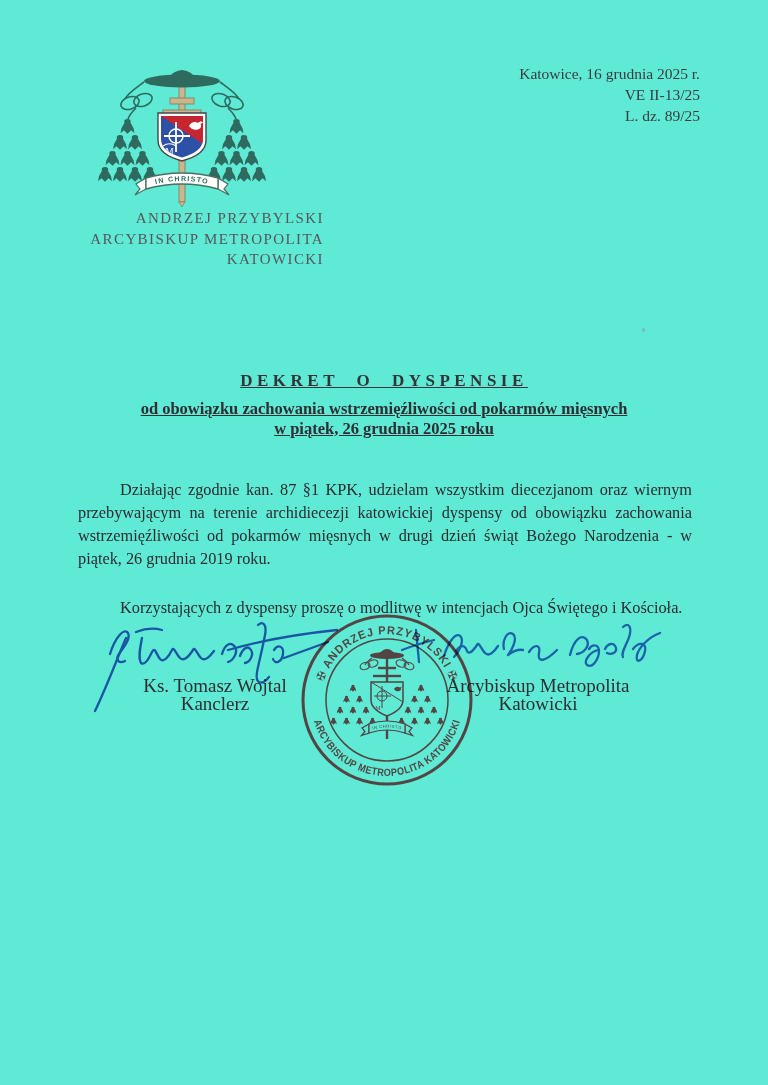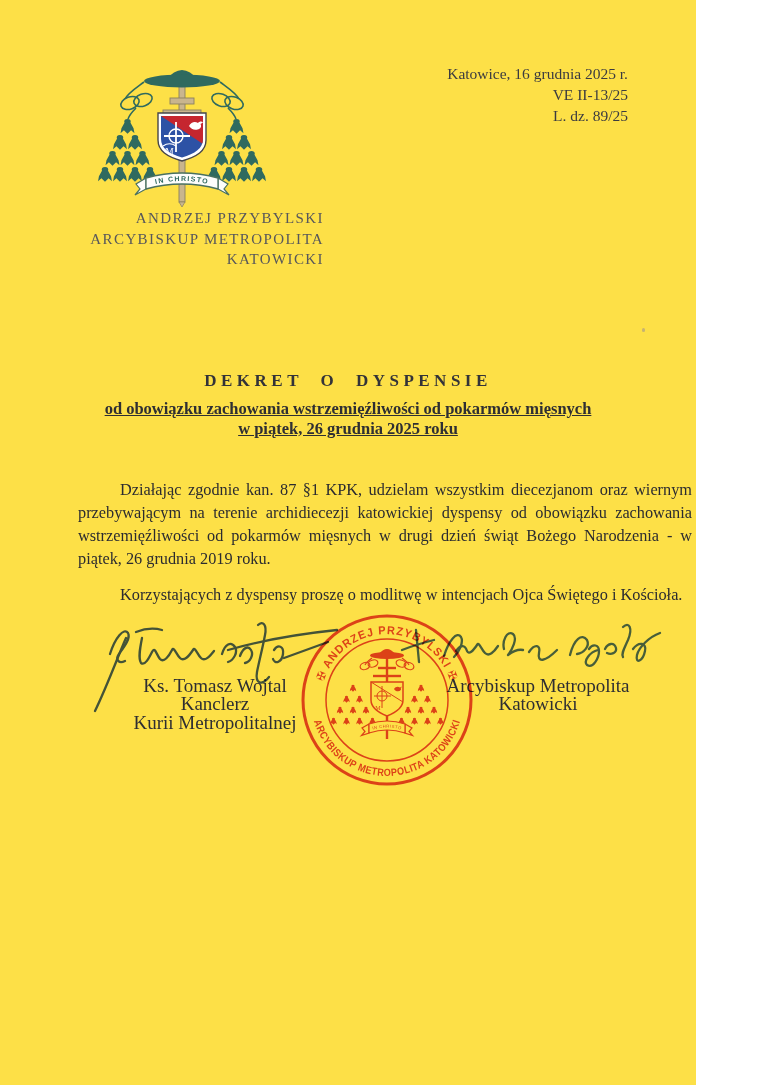--- a/index.html
+++ b/index.html
@@ -1,44 +1,44 @@
 <!DOCTYPE html>
 <html><head>
 <meta charset="utf-8">
 <style>
   html,body{margin:0;padding:0;background:#ffffff;}
   .page{
-    position:relative;width:696px;height:1085px;background:#fde047;overflow:hidden;
+    position:relative;width:768px;height:1085px;background:#5eead4;overflow:hidden;
     font-family:"Liberation Serif","DejaVu Serif",serif;color:#2b2b30;
   }
   
   .ref-block{
     position:absolute;top:63px;right:68px;text-align:right;
     font-size:15.5px;line-height:21px;color:#3b3b40;
   }
   
   .crest{position:absolute;left:90px;top:56px;width:184px;height:152px;}
   
   .letterhead{
     position:absolute;left:40px;top:208px;width:284px;text-align:right;
     font-size:15px;line-height:20.5px;letter-spacing:1.4px;color:#57575b;
   }
   
   .doc-title{
     position:absolute;left:0;top:371px;width:100%;text-align:center;
-    font-weight:bold;font-size:17px;letter-spacing:4.5px;word-spacing:9px;color:#333338;
+    font-weight:bold;font-size:17px;letter-spacing:4.5px;word-spacing:9px;color:#333338;text-decoration:underline;
   }
   .doc-subtitle{
     position:absolute;left:0;top:399px;width:100%;text-align:center;
     font-weight:bold;font-size:16.5px;line-height:19.5px;color:#2e2e33;text-decoration:underline;
   }
   
   .body-text{position:absolute;left:78px;top:478px;width:614px;font-size:16.3px;line-height:23px;}
   .body-text p{margin:0;text-align:justify;text-indent:42px;}
-  .body-text p.single-line{margin-top:13px;white-space:nowrap;text-align:left;}
+  .body-text p.single-line{margin-top:26px;white-space:nowrap;text-align:left;}
   
   .sig-block{position:absolute;width:220px;text-align:center;font-size:19px;line-height:18.3px;color:#2e2e32;z-index:1;}
   .sig-block.left{left:105px;top:677px;}
   .sig-block.right{left:428px;top:677px;}
   .stamp{position:absolute;left:295px;top:608px;width:184px;height:184px;z-index:2;mix-blend-mode:multiply;opacity:.92;}
   .signature{position:absolute;z-index:3;mix-blend-mode:multiply;}
   .signature.left{left:88px;top:612px;width:255px;height:105px;}
   .signature.right{left:392px;top:610px;width:275px;height:75px;}
   .speck{position:absolute;left:642px;top:328px;width:3px;height:4px;background:#9d8f8f;opacity:.55;border-radius:2px;}
   .stamp-text{font-family:"Liberation Sans","DejaVu Sans",sans-serif;fill:#dc3b42;}
@@ -150,21 +150,20 @@
   </div>
 
   <div class="body-text">
     <p>Działając zgodnie kan. 87 §1 KPK, udzielam wszystkim diecezjanom oraz wiernym przebywającym na terenie archidiecezji katowickiej dyspensy od obowiązku zachowania wstrzemięźliwości od pokarmów mięsnych w drugi dzień świąt Bożego Narodzenia - w piątek, 26 grudnia 2019 roku.</p>
     <p class="single-line">Korzystających z dyspensy proszę o modlitwę w intencjach Ojca Świętego i Kościoła.</p>
   </div>
 
   <div class="sig-block left">
     <div>Ks. Tomasz Wojtal</div>
     <div>Kanclerz</div>
-    <div>Kurii Metropolitalnej</div>
   </div>
   <div class="sig-block right">
     <div>Arcybiskup Metropolita</div>
     <div>Katowicki</div>
   </div>
 
   <svg class="stamp" viewBox="0 0 184 184" xmlns="http://www.w3.org/2000/svg">
     <defs>
       <path id="tasselR" d="M0,-6.2 C2.4,-6.2 3.4,-4.8 2.7,-3 L5.4,2 L6.2,6.4 L3.2,3.8 L0,7 L-3.2,3.8 L-6.2,6.4 L-5.4,2 L-2.7,-3 C-3.4,-4.8 -2.4,-6.2 0,-6.2 Z"></path>
       <path id="stampTopArc" d="M28,76 A66,66 0 0 1 156,76" fill="none"></path>

